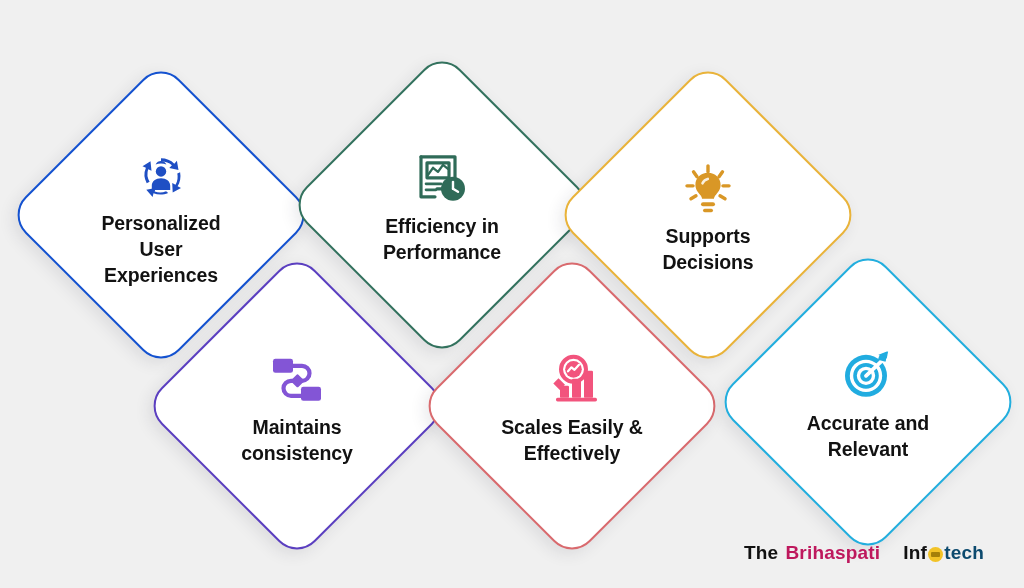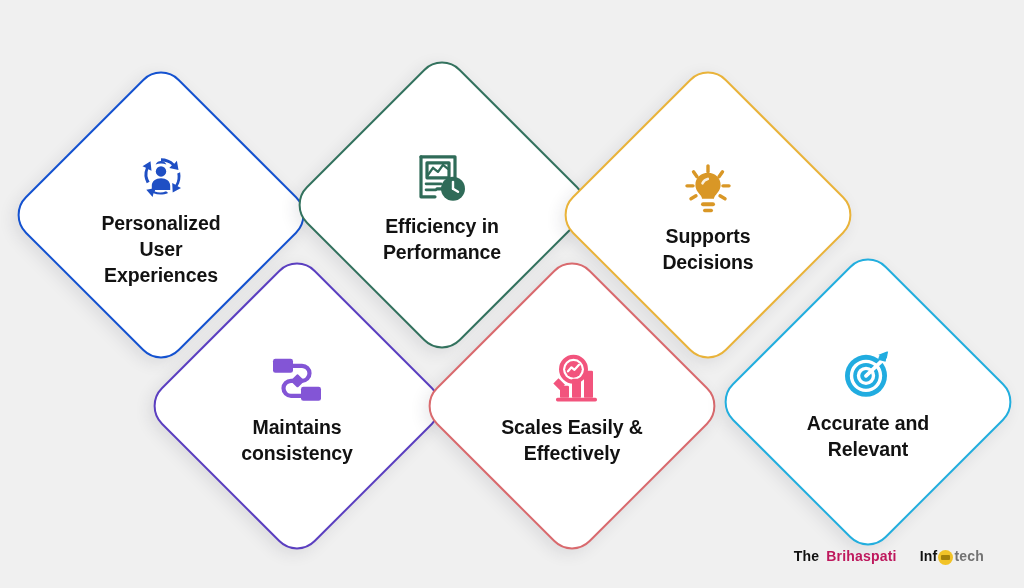--- a/index.html
+++ b/index.html
@@ -75,22 +75,22 @@
   #card-3 { left: 188px; top: 297px; }
   #card-4 { left: 463px; top: 297px; }
   #card-5 { left: 759px; top: 293px; }
 
   
   #logo {
     position: absolute;
     right: 40px;
     bottom: 24px;
     display: flex;
-    align-items: flex-end;
-    font-size: 14px;
+    align-items: center;
+    font-size: 19px;
     font-weight: 700;
     letter-spacing: 0.2px;
     white-space: nowrap;
   }
   .logo-the   { color: #111111; }
   .logo-brand { color: #be185d; margin-left: 7px; }
   .logo-inf   { color: #111111; margin-left: 23px; }
   .logo-dot {
     display: inline-block;
     width: 15px;
@@ -103,21 +103,21 @@
   }
   .logo-dot::after {
     content: "";
     position: absolute;
     left: 3px; top: 5px;
     width: 9px; height: 5px;
     background: #8a6a00;
     border-radius: 1px;
     opacity: .75;
   }
-  .logo-tech  { color: #737373; }
+  .logo-tech  { color: #0c4a6e; }
 </style>
 </head>
 <body style="background: rgb(240, 240, 240);">
 
 <div id="infographic">
 
   <div class="diamond" id="card-0" style="border-color: rgb(20, 82, 208);">
     <div class="inner">
       <div class="icon-wrap">
         <svg width="56" height="52" viewBox="0 0 56 52" aria-hidden="true">

